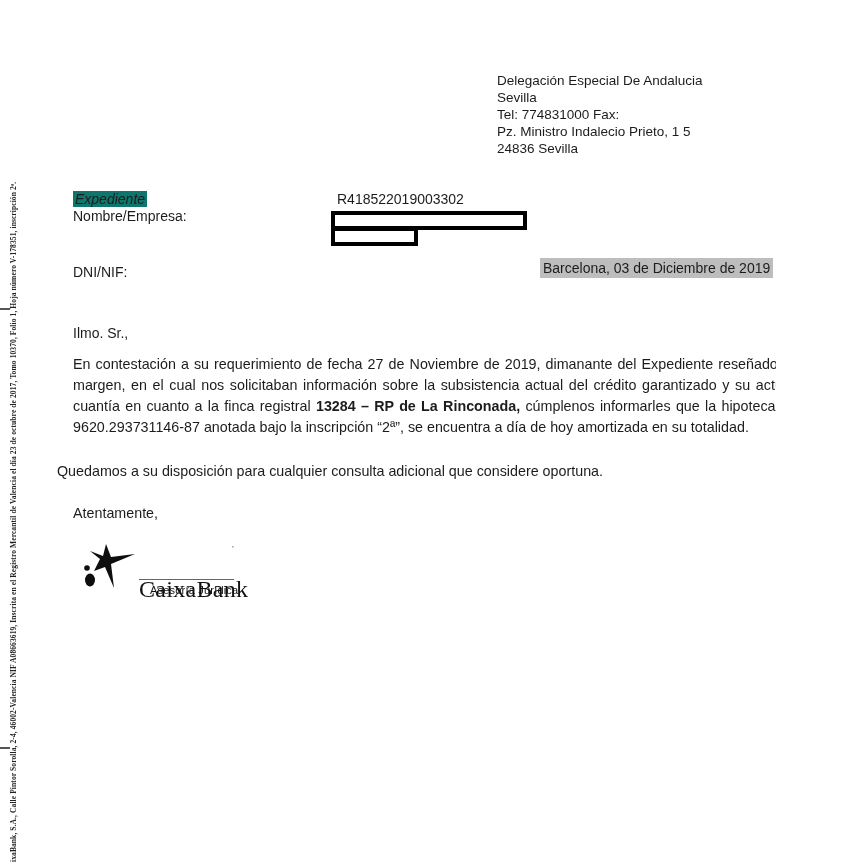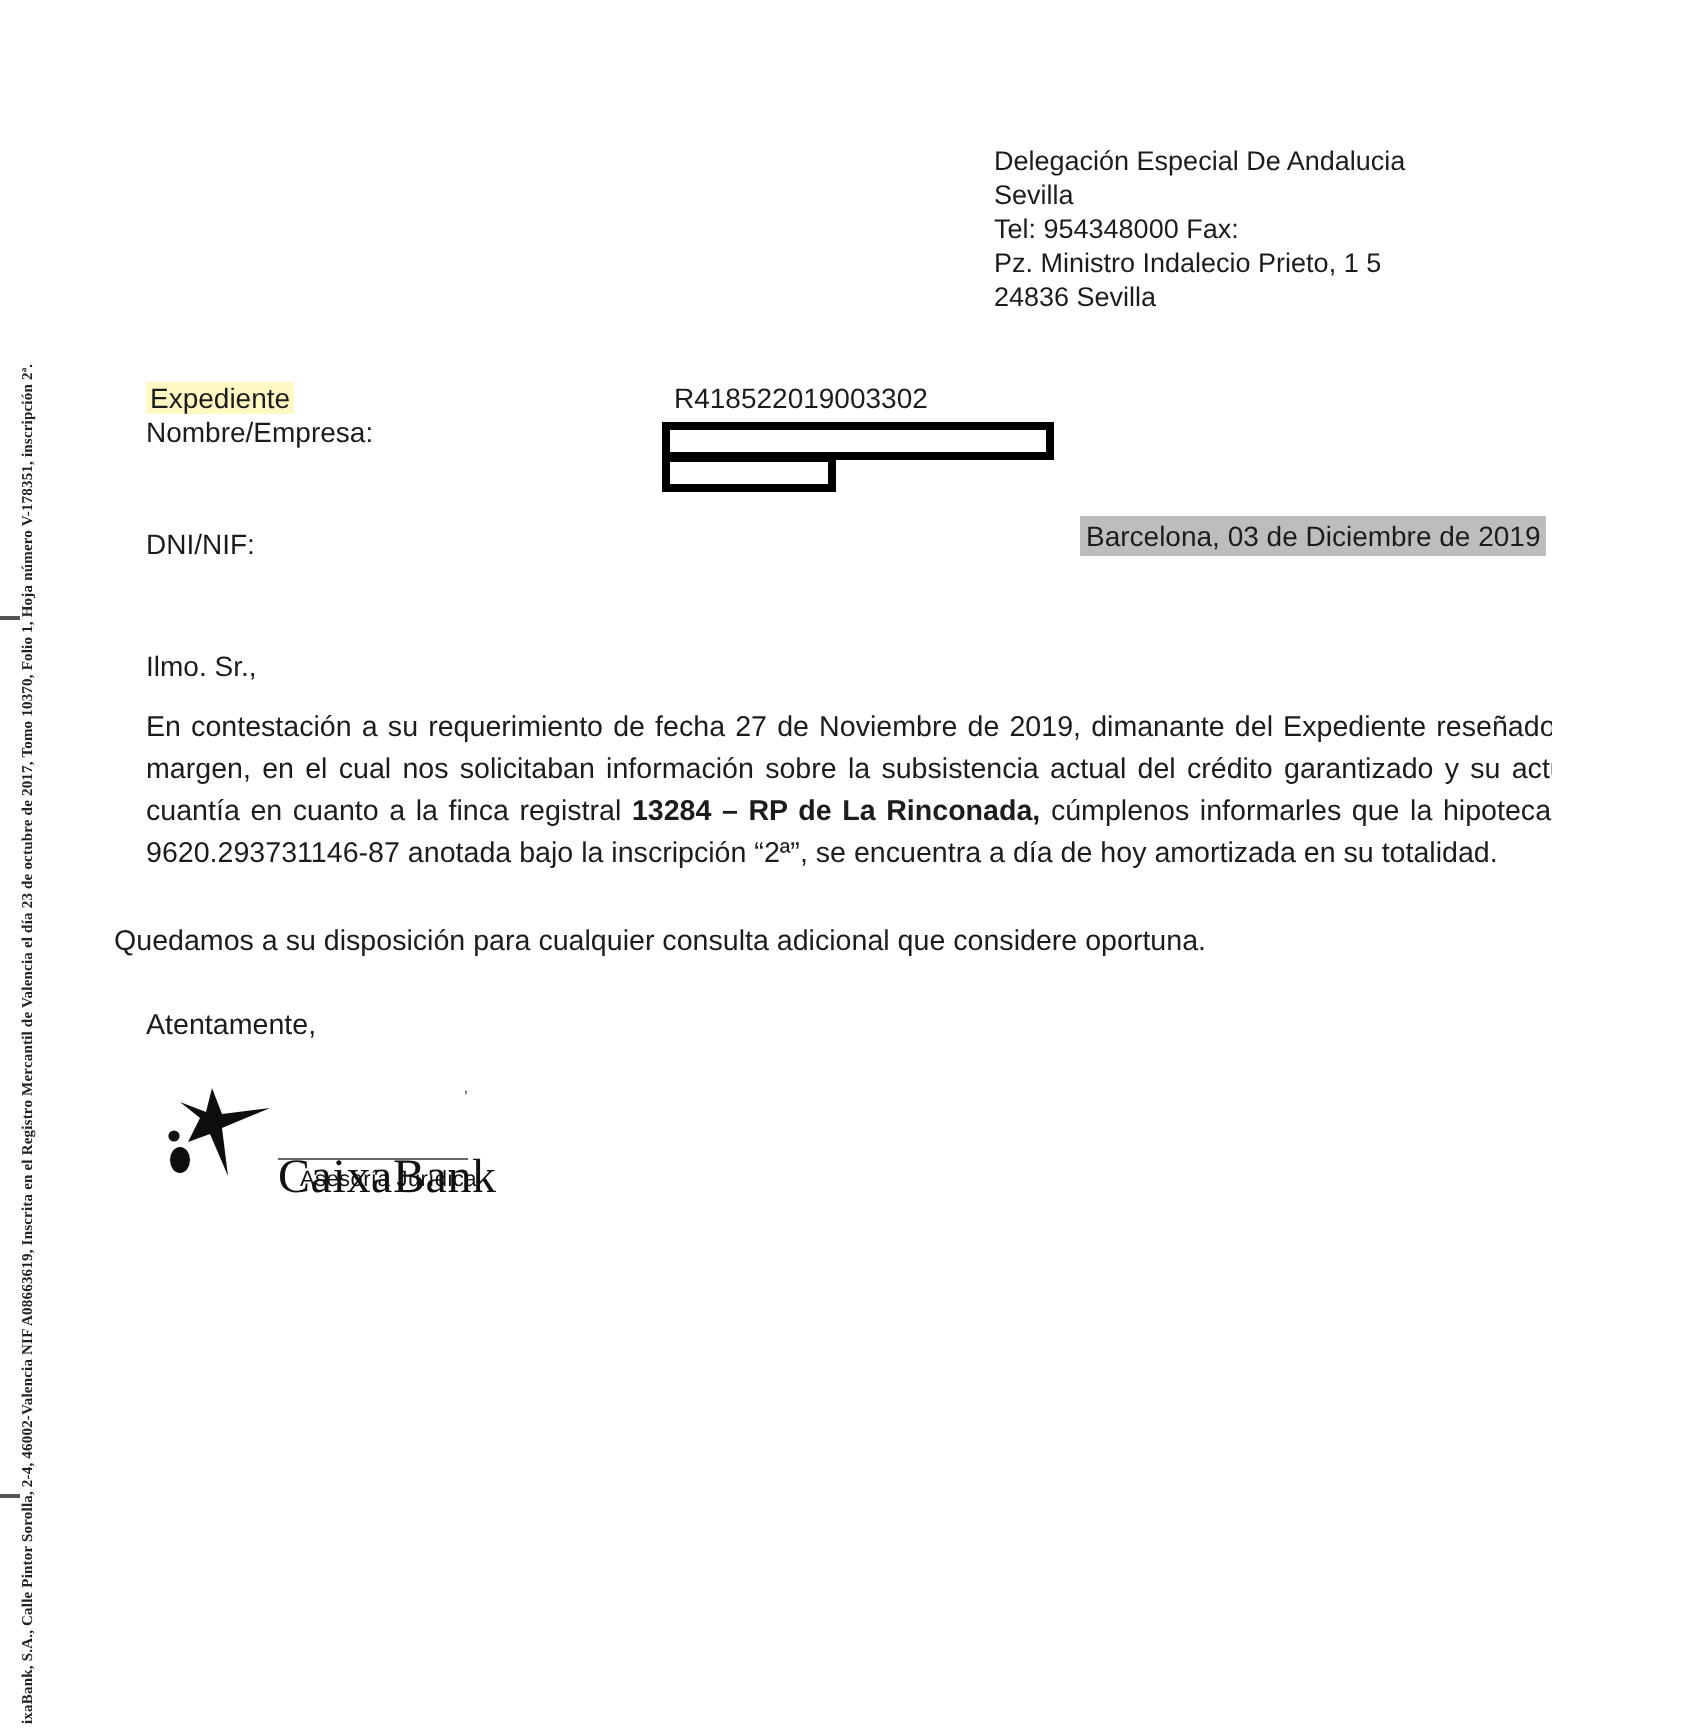--- a/index.html
+++ b/index.html
@@ -26,21 +26,21 @@
 
   .address-block{
     position:absolute;left:497px;top:72px;
     font-size:13.5px;line-height:17px;
   }
 
   .ref-label{position:absolute;left:73px;font-size:14px;}
   .ref-label.r1{top:191px;}
   .ref-label.r2{top:208px;}
   .ref-label.r3{top:225px;margin-top:39px;}
-  .hl{background:#fef9c3;padding:0 2px;}
+  .hl{background:#0f766e;padding:0 2px;font-style:italic;}
   .ref-value{position:absolute;left:337px;top:191px;font-size:14px;}
   .redaction{
     position:absolute;box-sizing:border-box;
     border:4px solid #000;background:#fff;
   }
   .redaction.wide{left:331px;top:211px;width:196px;height:19px;}
   .redaction.narrow{left:331px;top:227px;width:87px;height:19px;}
 
   .date-line{
     position:absolute;left:496px;top:258px;
@@ -76,21 +76,21 @@
 
 <div class="page">
 
   <div class="margin-note">ixaBank, S.A., Calle Pintor Sorolla, 2-4, 46002-Valencia  NIF A08663619, Inscrita en el Registro Mercantil de Valencia el día 23 de octubre de 2017, Tomo 10370, Folio 1, Hoja número V-178351, inscripción 2ª.</div>
   <div class="fold-mark m1"></div>
   <div class="fold-mark m2"></div>
 
   <div class="address-block">
     <div>Delegación Especial De Andalucia</div>
     <div>Sevilla</div>
-    <div>Tel: 954348000 Fax:</div>
+    <div>Tel: 774831000 Fax:</div>
     <div>Pz. Ministro Indalecio Prieto, 1 5</div>
     <div>24836 Sevilla</div>
   </div>
 
   <div class="ref-label r1"><span class="hl">Expediente</span></div>
   <div class="ref-value">R418522019003302</div>
   <div class="ref-label r2">Nombre/Empresa:</div>
   <div class="ref-label r3">DNI/NIF:</div>
   <div class="redaction wide"></div>
   <div class="redaction narrow"></div>

